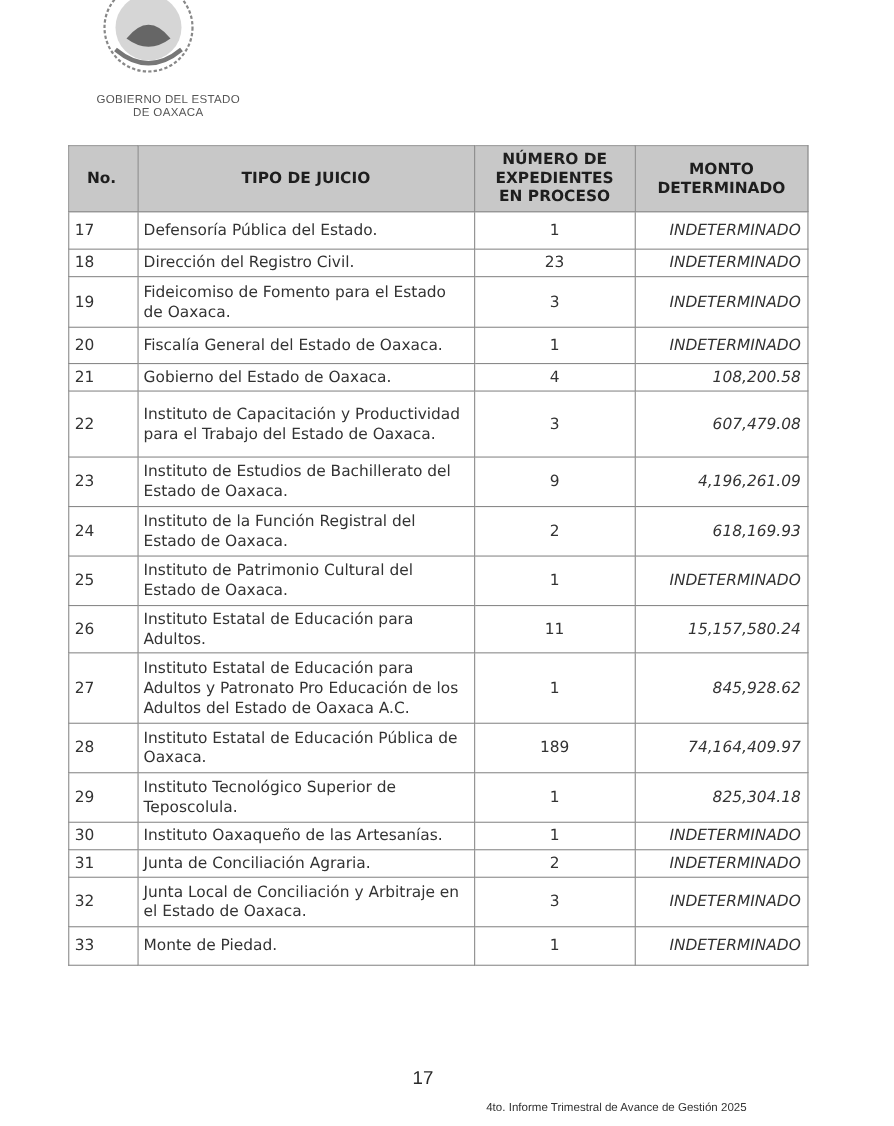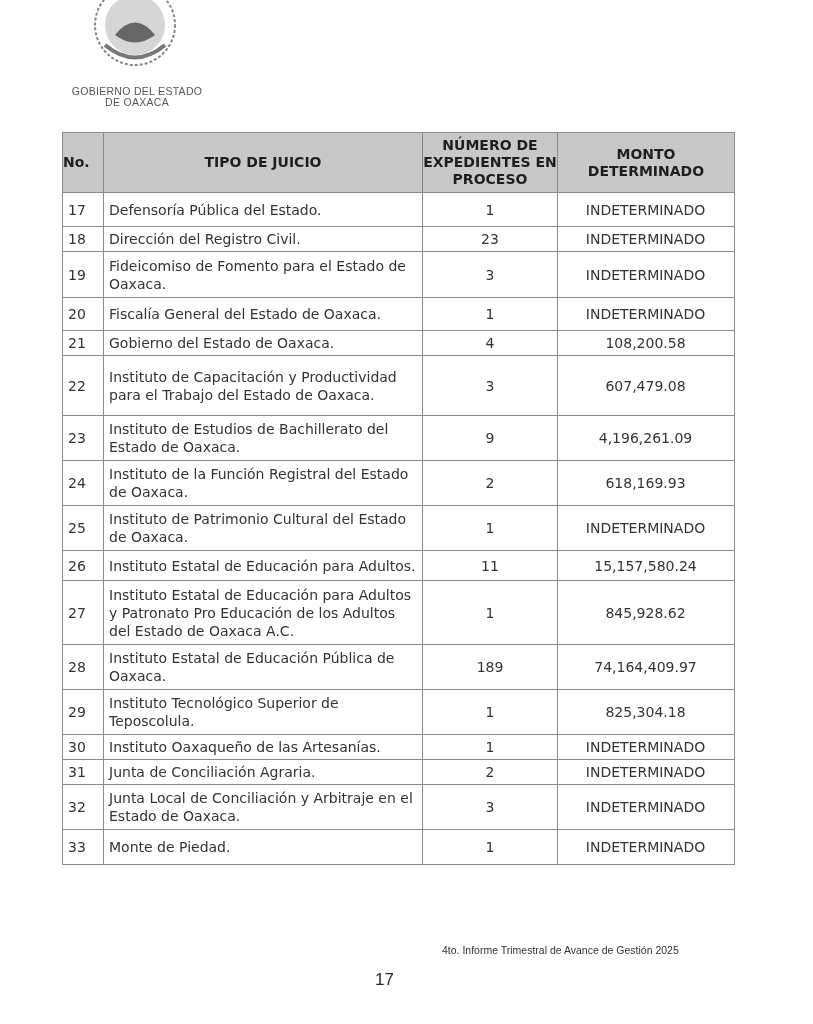--- a/index.html
+++ b/index.html
@@ -1,28 +1,28 @@
 <!DOCTYPE html>
 <html><head>
 <meta charset="utf-8">
 <style>
   html, body { margin: 0; padding: 0; background: #ffffff; }
   body { width: 813px; height: 1024px; position: relative; overflow: hidden; font-family: "Liberation Sans", sans-serif; color: #2a2a2a; }
   .logo { position: absolute; left: 80px; top: -10px; width: 110px; height: 80px; }
-  .org { position: absolute; left: 64px; top: 86px; width: 146px; text-align: center; font-size: 10.5px; line-height: 11px; color: #555; letter-spacing: 0.3px; }
+  .org { position: absolute; left: 80px; top: 86px; width: 146px; text-align: center; font-size: 10.5px; line-height: 11px; color: #555; letter-spacing: 0.3px; }
   table { position: absolute; left: 62px; top: 132px; width: 673px; border-collapse: collapse; font-family: "DejaVu Sans", sans-serif; font-size: 14px; color: #333; }
   th, td { border: 1px solid #8a8a8a; }
-  th { background: #c8c8c8; font-weight: bold; font-size: 14px; color: #1e1e1e; text-align: center; padding: 4px 0; line-height: 17px; }
+  th { background: #c8c8c8; font-weight: bold; font-size: 14px; color: #1e1e1e; text-align: center; padding: 4px 16px; line-height: 17px; }
   td { padding: 3px 5px; line-height: 18px; vertical-align: middle; }
   td.no { width: 30px; text-align: left; }
   td.name { width: 308px; }
   td.count { width: 124px; text-align: center; }
-  td.amount { text-align: center; padding-right: 6px; }
+  td.amount { text-align: right; padding-right: 6px; font-style: italic; }
   .page-num { position: absolute; left: 375px; top: 970px; font-size: 17px; color: #2a2a2a; }
-  .footer { position: absolute; left: 442px; top: 944px; font-size: 10.5px; color: #333; }
+  .footer { position: absolute; left: 442px; top: 1001px; font-size: 10.5px; color: #333; }
 </style>
 </head>
 <body>
 
 <div class="logo">
   <svg width="110" height="80" viewBox="0 0 110 80">
     <circle cx="55" cy="35" r="40" fill="none" stroke="#888" stroke-width="2" stroke-dasharray="3 2"></circle>
     <circle cx="55" cy="35" r="30" fill="#bbb" opacity="0.6"></circle>
     <path d="M35 45 Q55 20 75 45 Q55 60 35 45 Z" fill="#666"></path>
     <path d="M25 55 Q55 80 85 55" fill="none" stroke="#777" stroke-width="4"></path>

